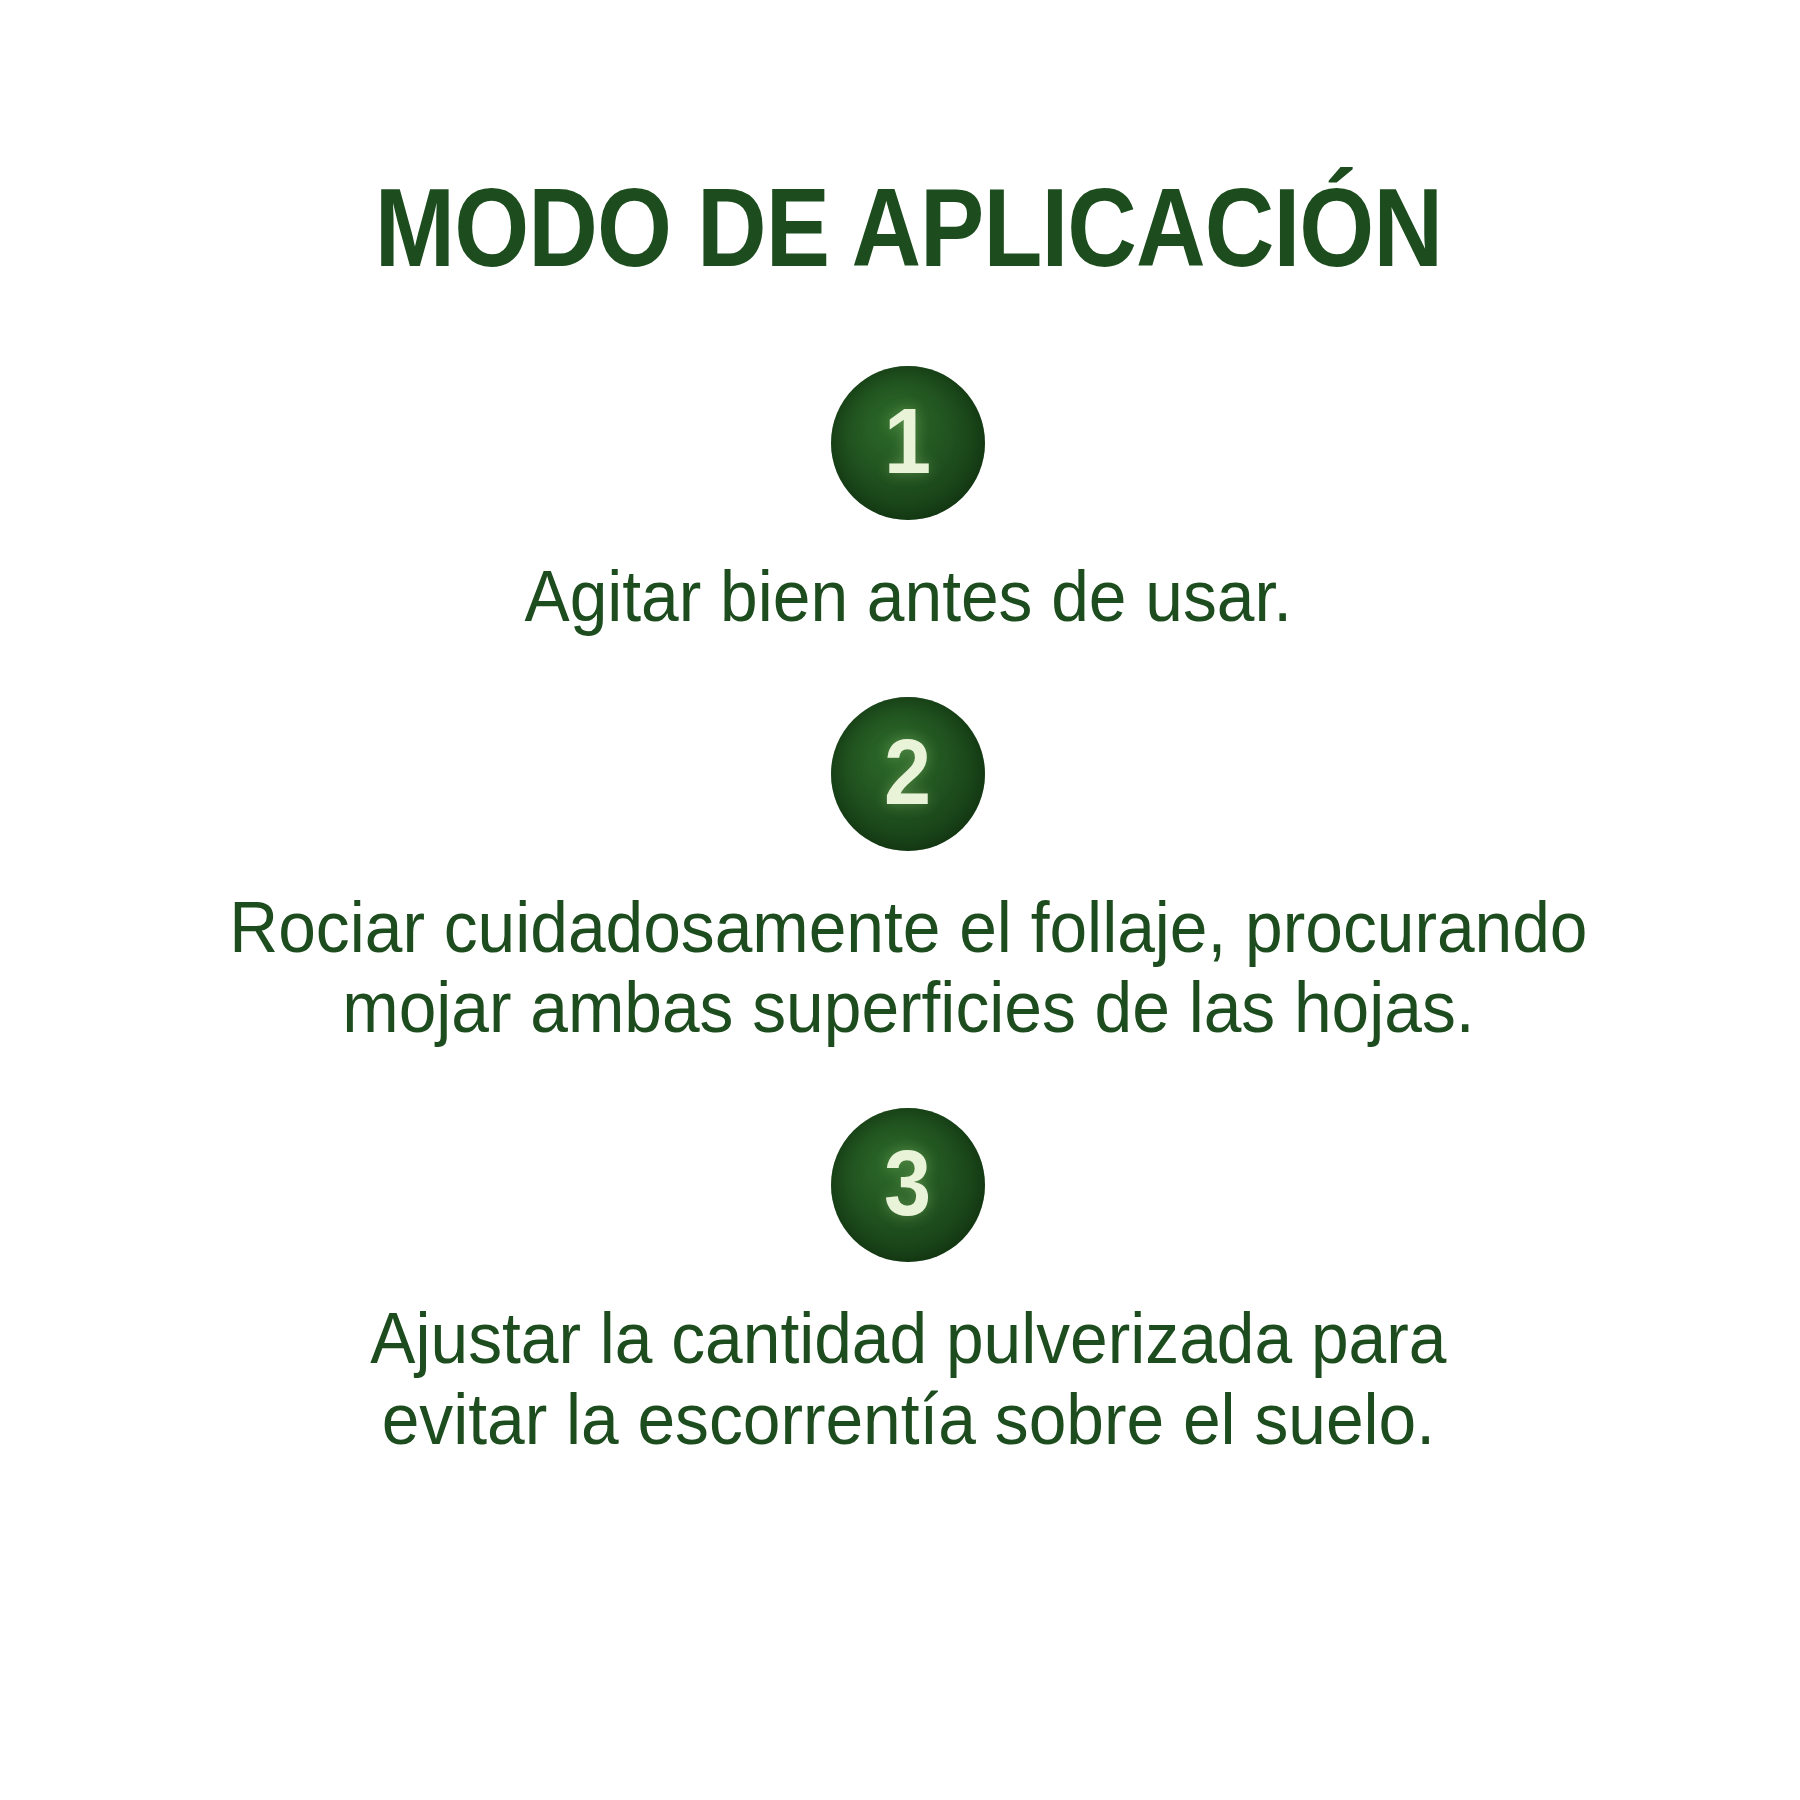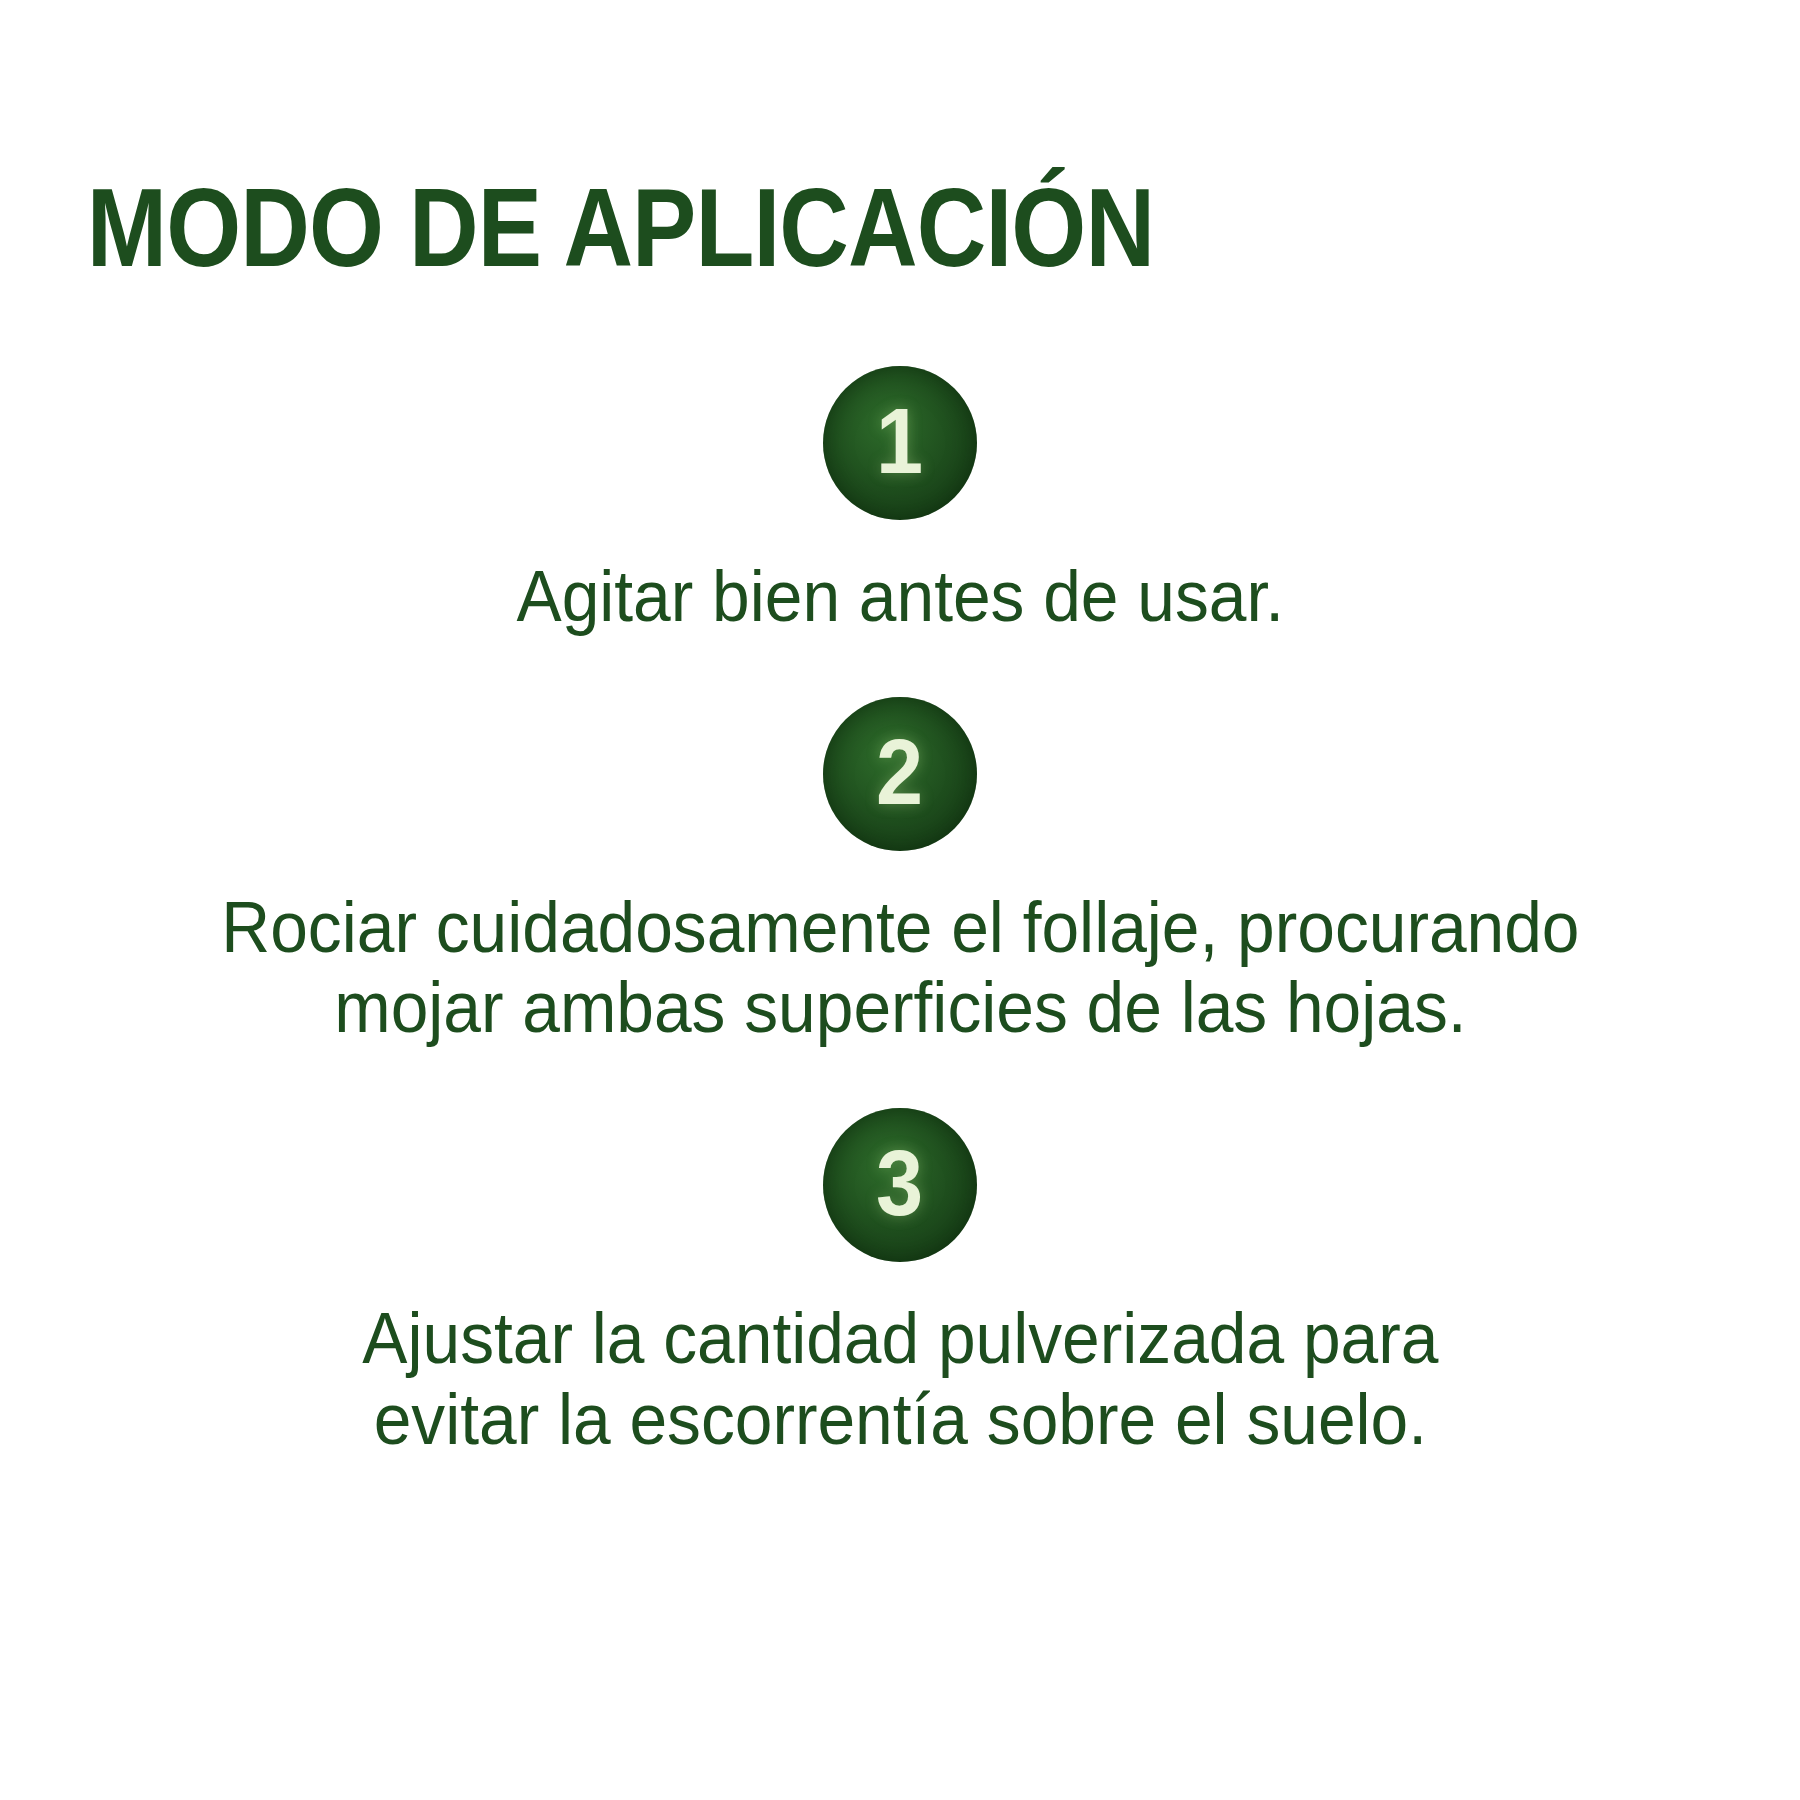--- a/index.html
+++ b/index.html
@@ -15,21 +15,22 @@
   }
 
   .page {
     position: relative;
     width: 1800px;
     height: 1800px;
     background: #ffffff;
     box-sizing: border-box;
     display: flex;
     flex-direction: column;
-    align-items: flex-start;
+    align-items: center;
+    padding-left: 16px;
   }
 
   .title {
     margin-top: 172px;
     font-family: "Liberation Sans", sans-serif;
     font-weight: bold;
     font-size: 112px;
     line-height: 1;
     letter-spacing: -1px;
     color: #1d4d1e;

